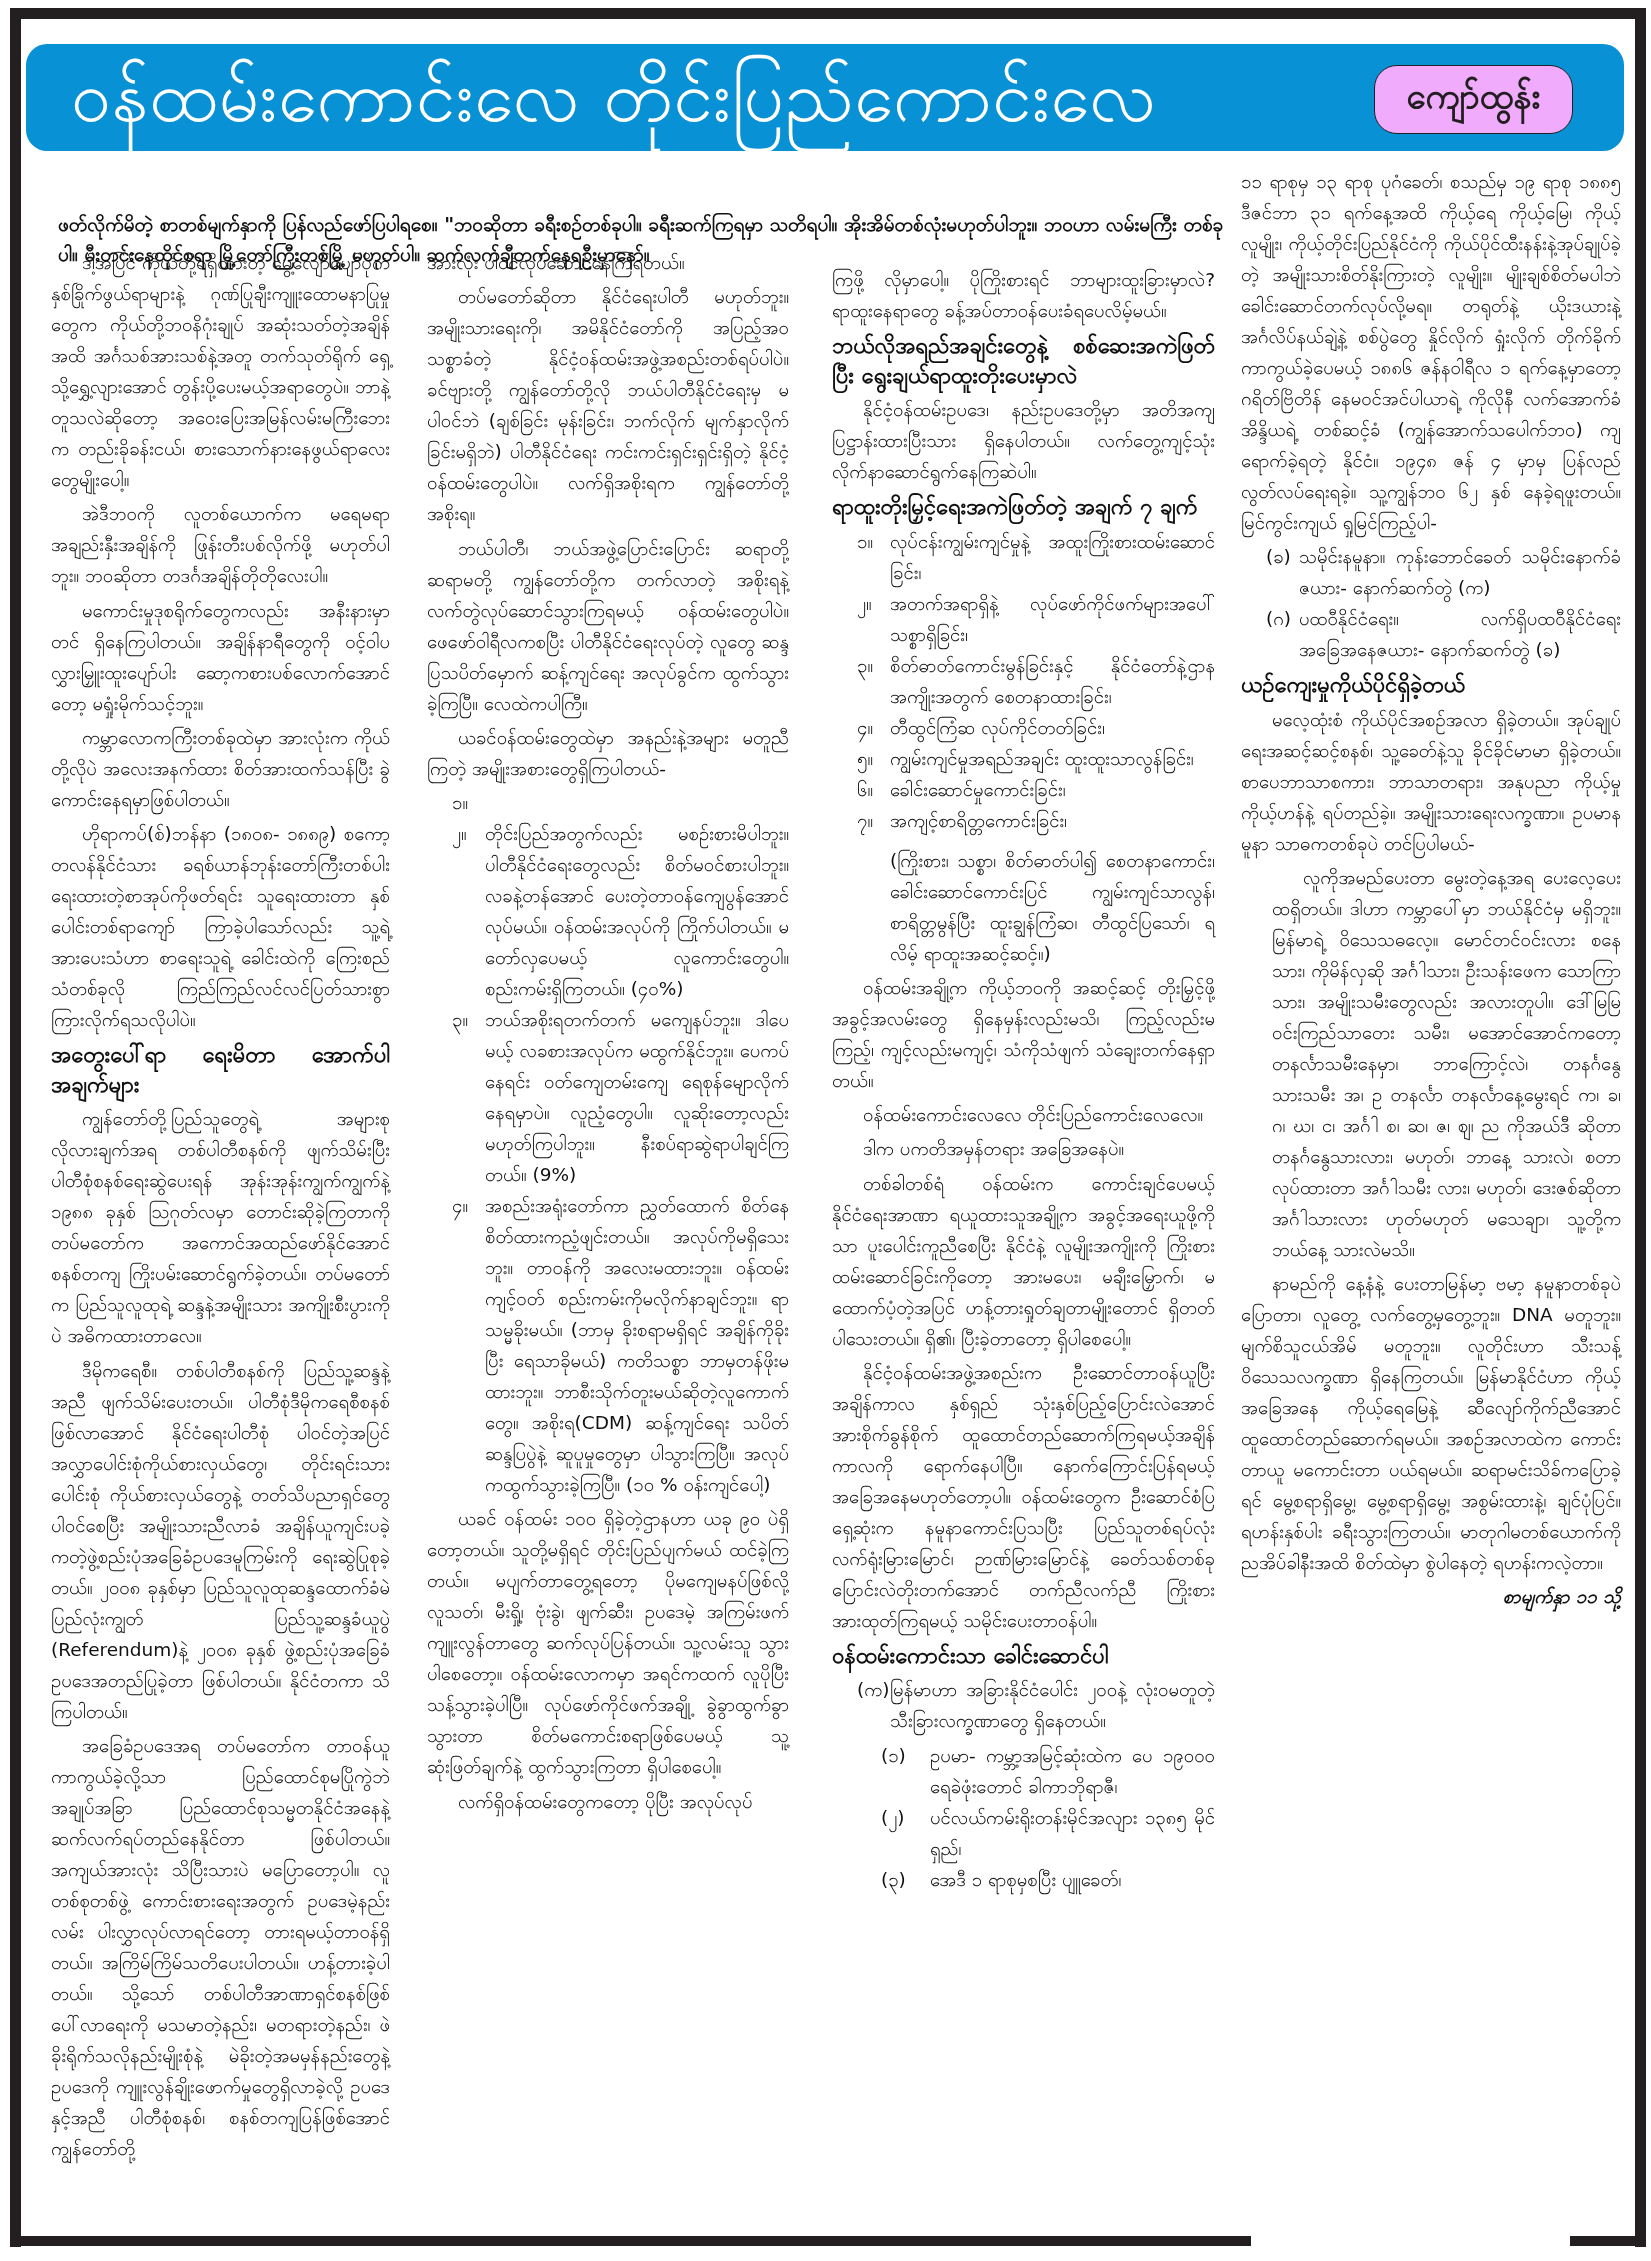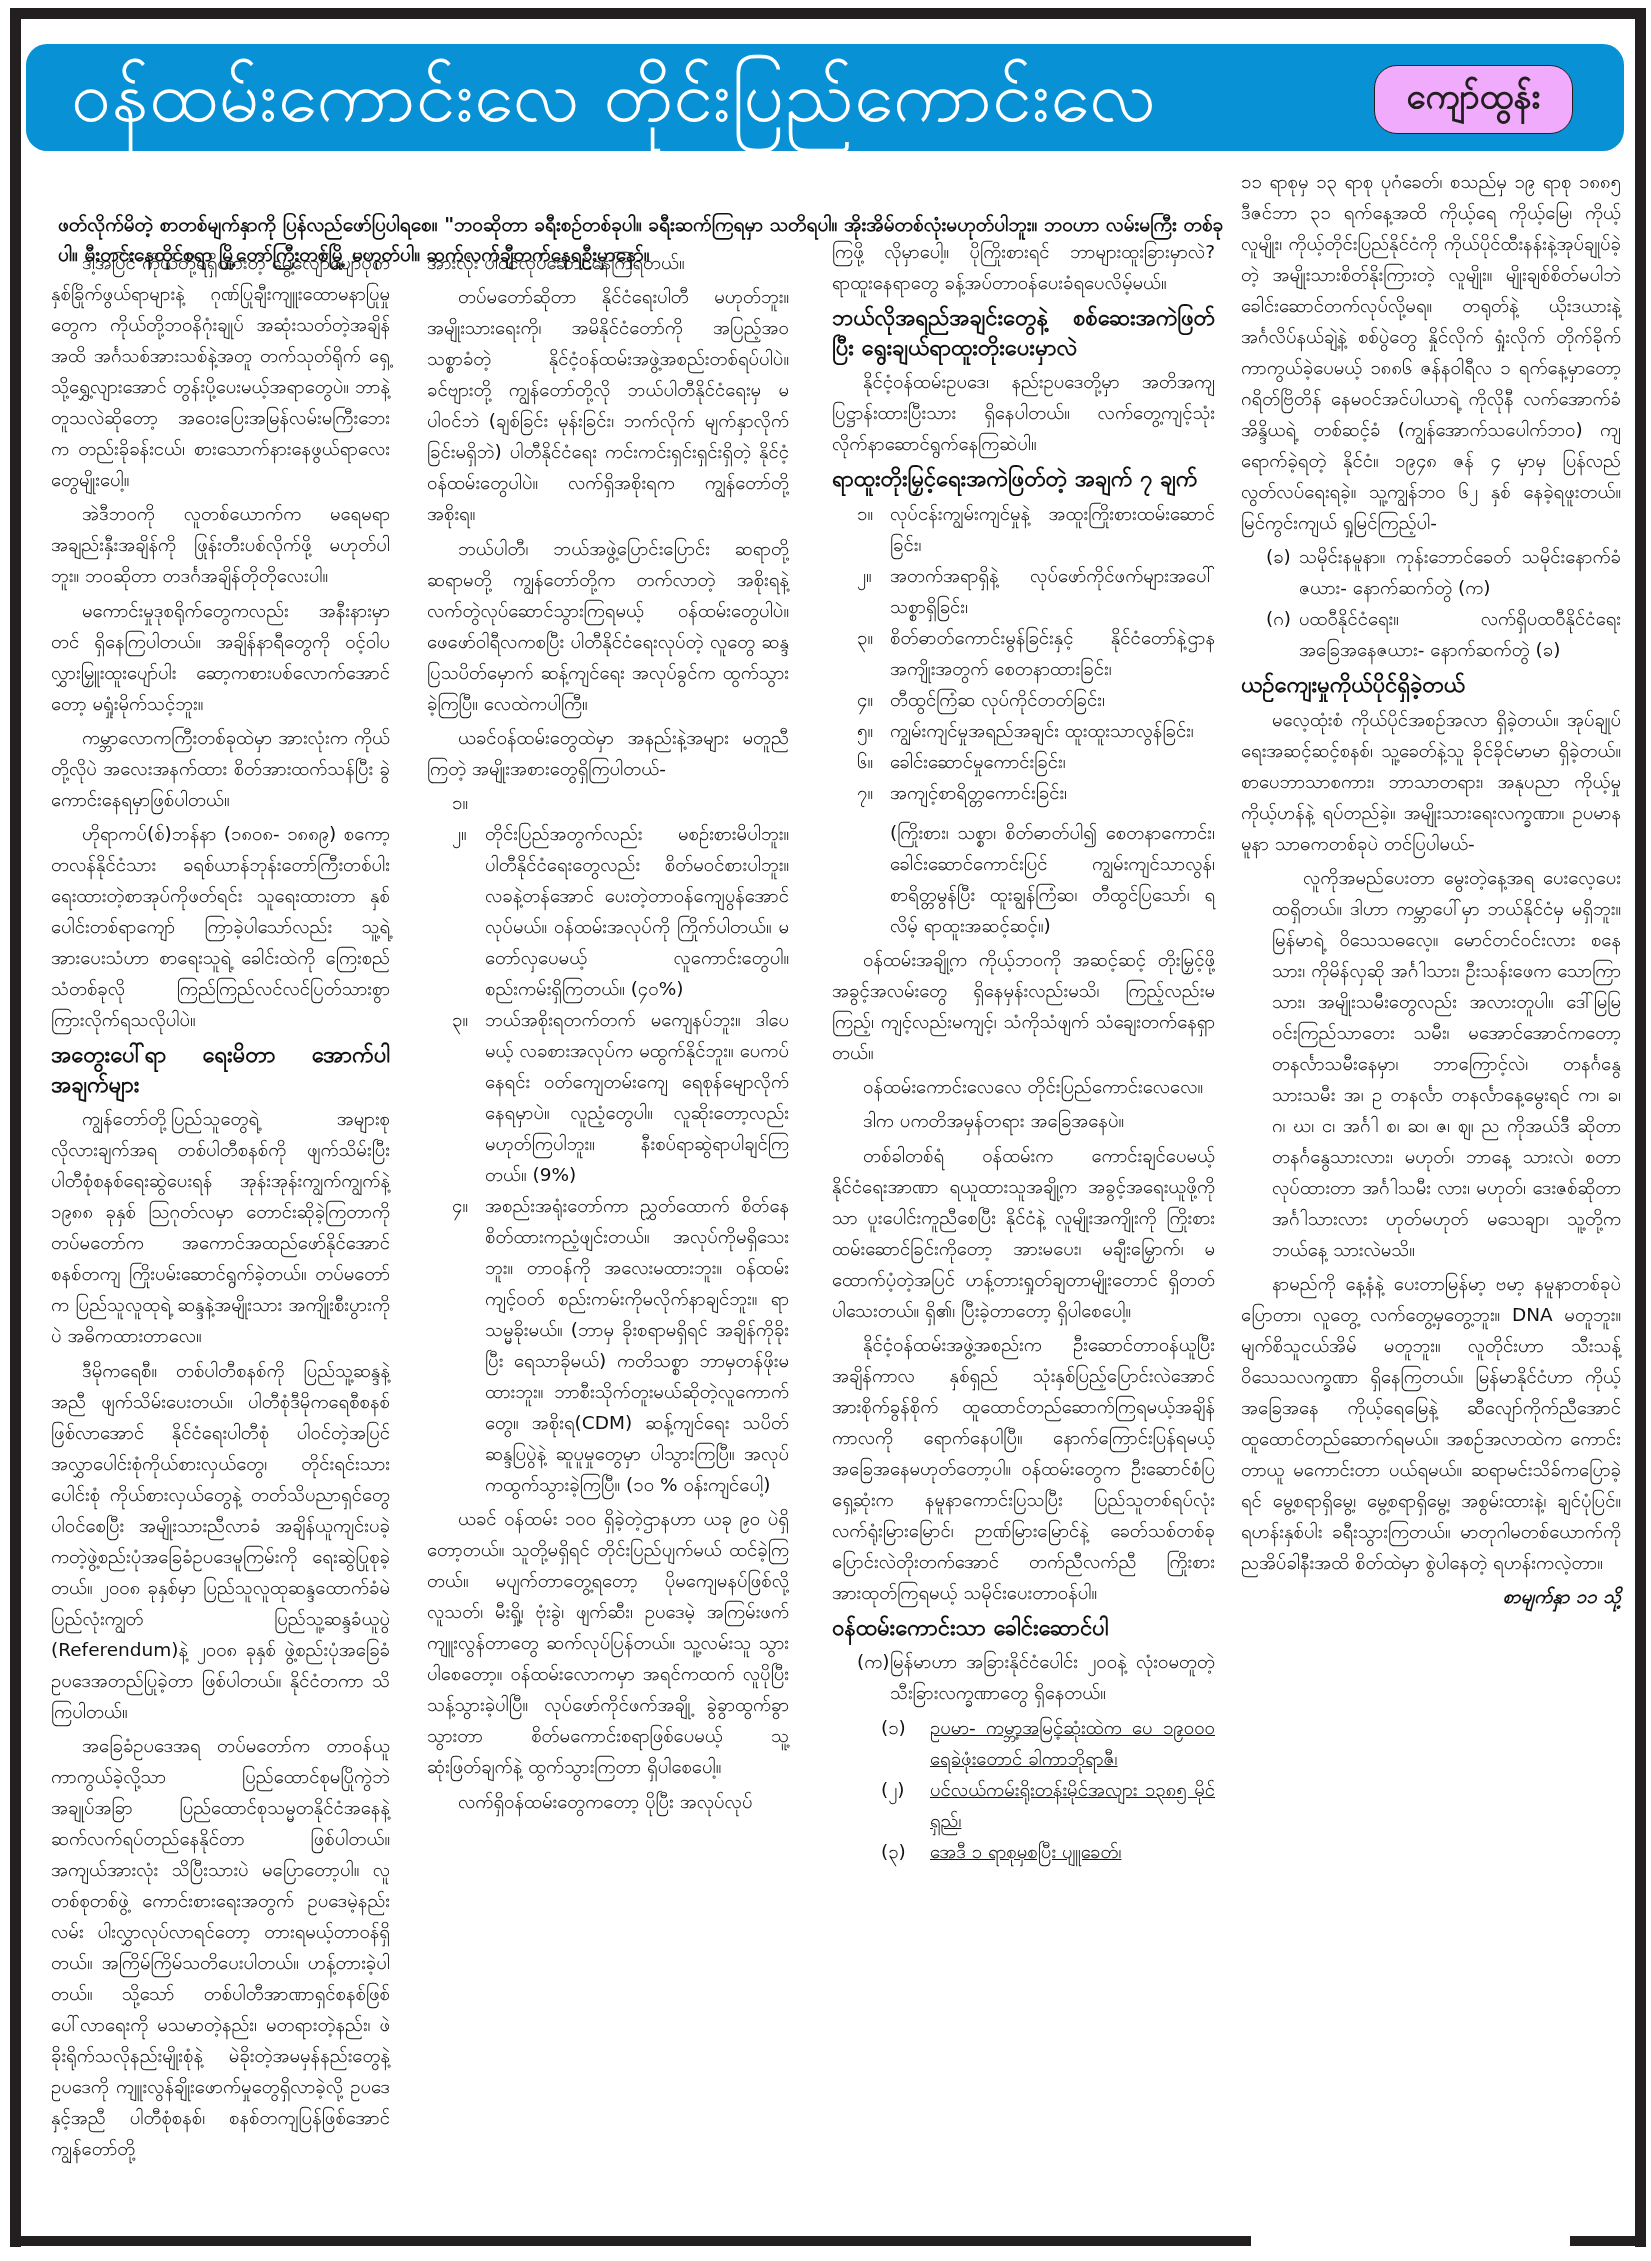--- a/index.html
+++ b/index.html
@@ -12,36 +12,36 @@
   .header { position:absolute; left:26px; top:44px; width:1598px; height:107px; background:#0891d5;border-radius:21px; }
   .title { position:absolute; left:45px; top:8.2px; font-size:71px; line-height:90px; color:#ffffff;
            font-family:"DejaVu Sans", sans-serif; letter-spacing:0.8px; }
   .badge { position:absolute; left:1348px; top:20.5px; width:197px; height:67px; background:#f0abfc;
            border:1.6px solid #231f20; border-radius:23px; display:flex; align-items:center; justify-content:center;
            font-size:35px; font-weight:bold; color:#231f20; }
   .intro { position:absolute; left:58px; top:169px; width:1184px; font-size:19px; line-height:30px; font-weight:bold;margin-top:40px; }
   .col { position:absolute; top:247px; font-size:18.5px; line-height:31px; text-align:justify; }
   .c1 { left:51px; width:339px; top:247px; }
   .c2 { left:427px; width:362px; top:247px; }
-  .c3 { left:832px; width:383px; top:236px; }
+  .c3 { left:832px; width:383px; top:264px; }
   .c4 { left:1241px; width:380px; top:156px; }
   p { margin:0 0 3.3px 0; text-indent:31px; }
   p.noindent { text-indent:0; }
   h3 { margin:5px 0 3.3px 0; font-size:22px; font-weight:bold; line-height:30px; }
   .list { margin:0 0 3.3px 0; padding:0; list-style:none; }
   .list li { display:flex; margin:0; }
   .list .num { flex:0 0 58px; text-align:left; padding-left:25px; box-sizing:border-box; }
   .list .txt { flex:1; text-align:justify; }
   .bold { font-weight:normal;margin-top:9px; }
   .narrow { }
   .sig { font-style:italic; font-weight:bold; }
   .sublist { margin:0 0 0 49px; padding:0; list-style:none; }
   .sublist li { display:flex; }
   .sublist .num { flex:0 0 49px; }
-  .sublist .txt { flex:1;text-decoration:underline; }
+  .sublist .txt { flex:1; }
 </style>
 </head>
 <body>
 
 <div class="frame"></div>
 <div class="frame-bottom-left"></div>
 <div class="frame-bottom-right"></div>
 
 <div class="header">
   <div class="title">ဝန်ထမ်းကောင်းလေ တိုင်းပြည်ကောင်းလေ</div>

